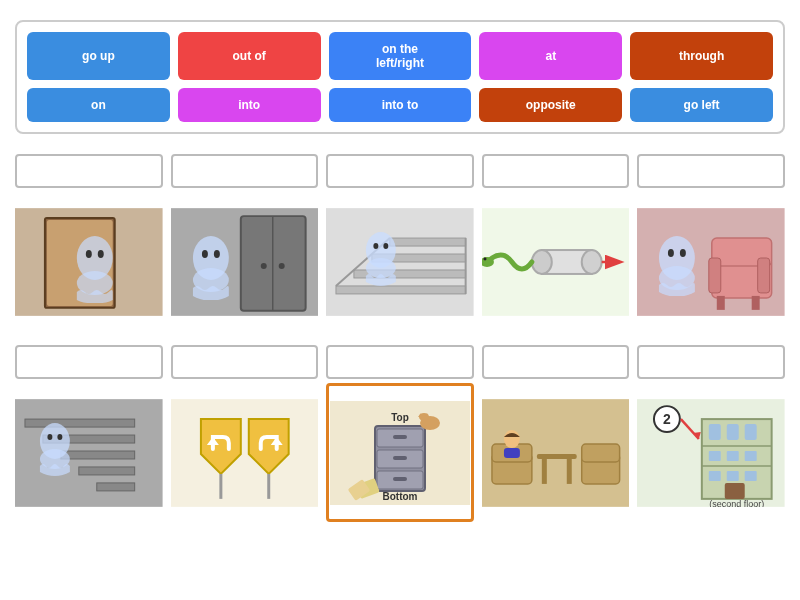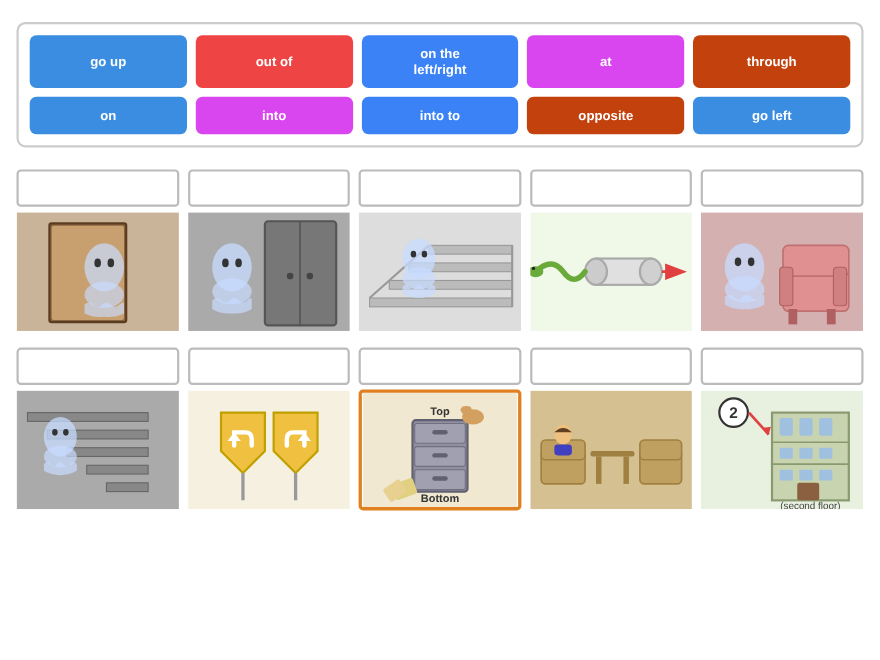--- a/index.html
+++ b/index.html
@@ -61,21 +61,21 @@
       border: 2px solid #bbb;
       border-radius: 4px;
       height: 34px;
       background: #fff;
     }
 
     .img-cell {
       display: flex;
       align-items: center;
       justify-content: center;
-      height: 110px;
+      height: 139px;
       overflow: hidden;
     }
 
     svg text {
       font-family: Arial, sans-serif;
     }
   </style>
 </head>
 <body>
 

